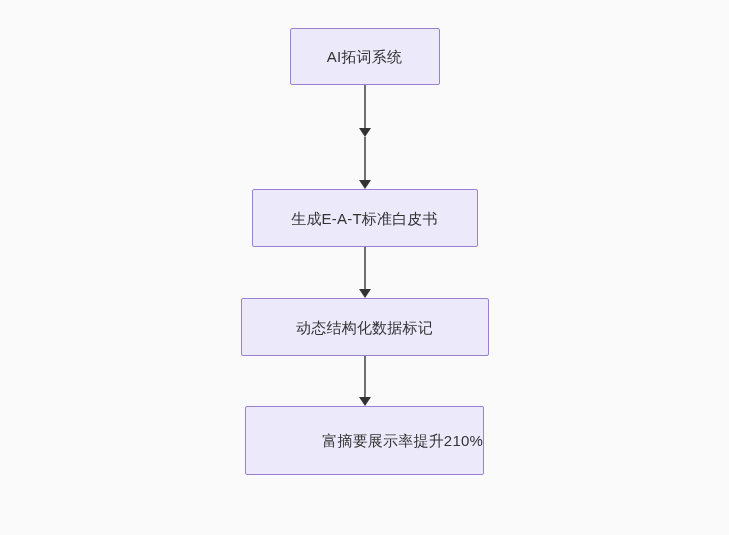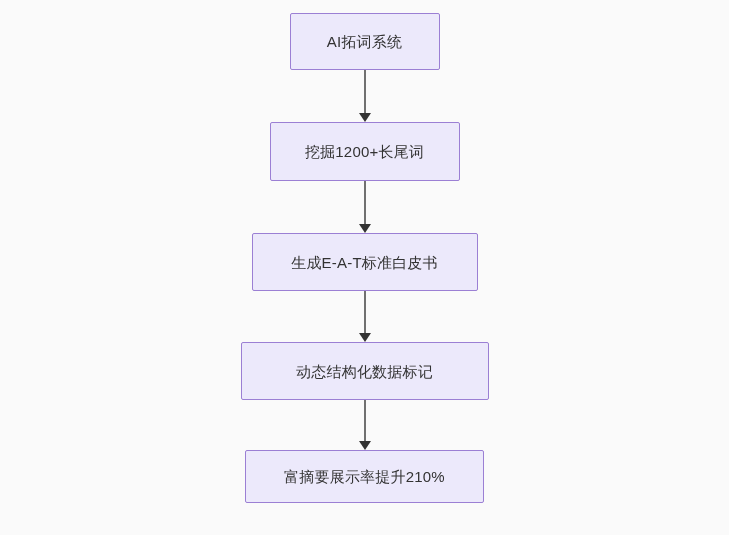--- a/index.html
+++ b/index.html
@@ -24,21 +24,21 @@
 
   .flow-column {
     position: absolute;
     left: 0;
     top: 0;
     width: 729px;
     height: 535px;
     display: flex;
     flex-direction: column;
     align-items: center;
-    padding-top: 13px;
+    padding-top: 28px;
     box-sizing: border-box;
   }
 
   .node {
     box-sizing: border-box;
     background: #ece9fb;
     border: 1.6px solid #9b7fd4;
     border-radius: 2px;
     color: #333333;
     font-size: 15px;
@@ -56,21 +56,21 @@
   .node-label {
     display: block;
     pointer-events: none;
   }
 
   
   .node.n1 { width: 150px; }
   .node.n2 { width: 190px; height: 59px; }
   .node.n3 { width: 226px; height: 58px; justify-content: center; }
   .node.n4 { width: 248px; height: 58px; }
-  .node.n5 { width: 239px; height: 53px; }
+  .node.n5 { width: 239px; height: 69px; justify-content: flex-end; }
 
   .connector {
     position: relative;
     width: 14px;
     display: flex;
     flex-direction: column;
     align-items: center;
     z-index: 1;
   }
   .connector .conn-line {
@@ -101,23 +101,20 @@
 
     <div class="node n1">
       <span class="node-label">AI拓词系统</span>
     </div>
 
     <div class="connector c1">
       <div class="conn-line"></div>
       <div class="conn-head"></div>
     </div>
 
-    <div class="node n2">
-      <span class="node-label">挖掘1200+长尾词</span>
-    </div>
 
     <div class="connector c2">
       <div class="conn-line"></div>
       <div class="conn-head"></div>
     </div>
 
     <div class="node n3">
       <span class="node-label">生成E-A-T标准白皮书</span>
     </div>
 

